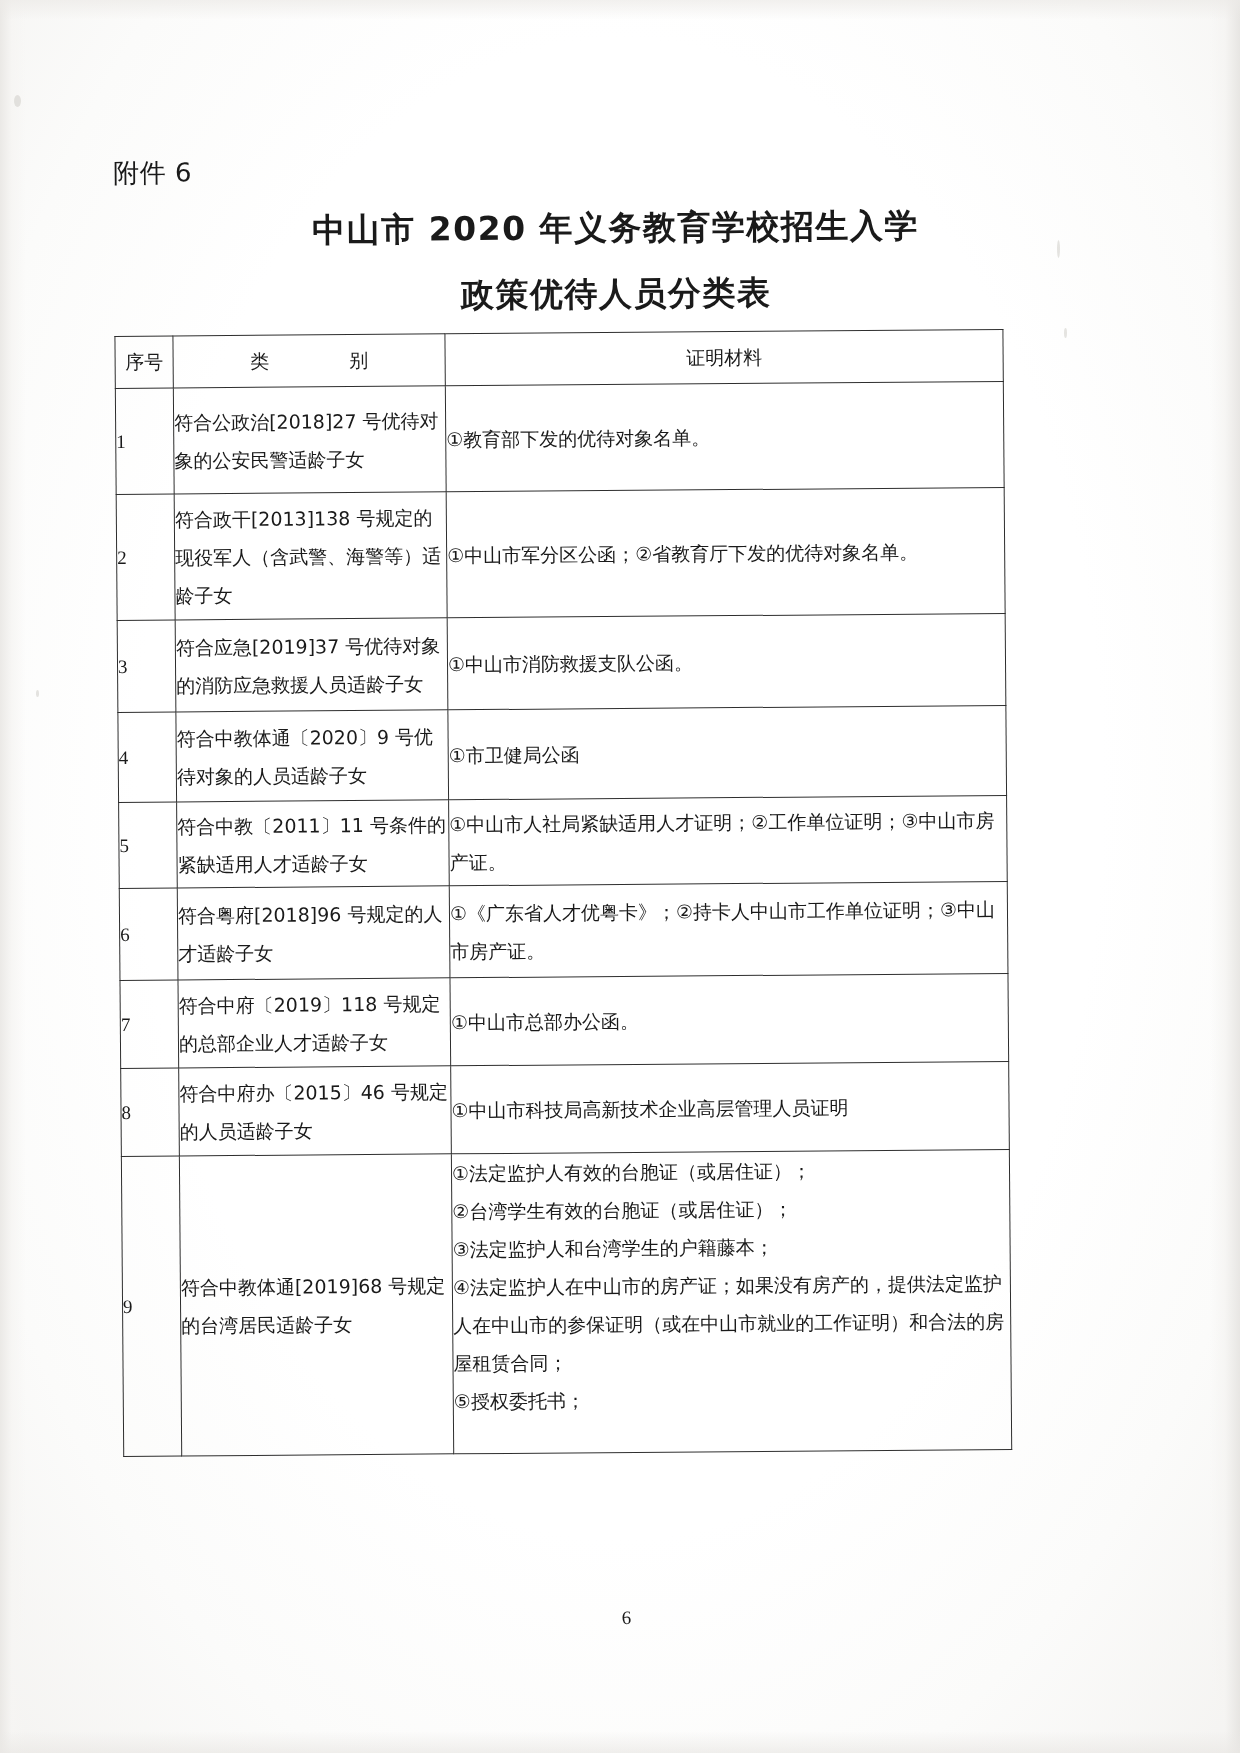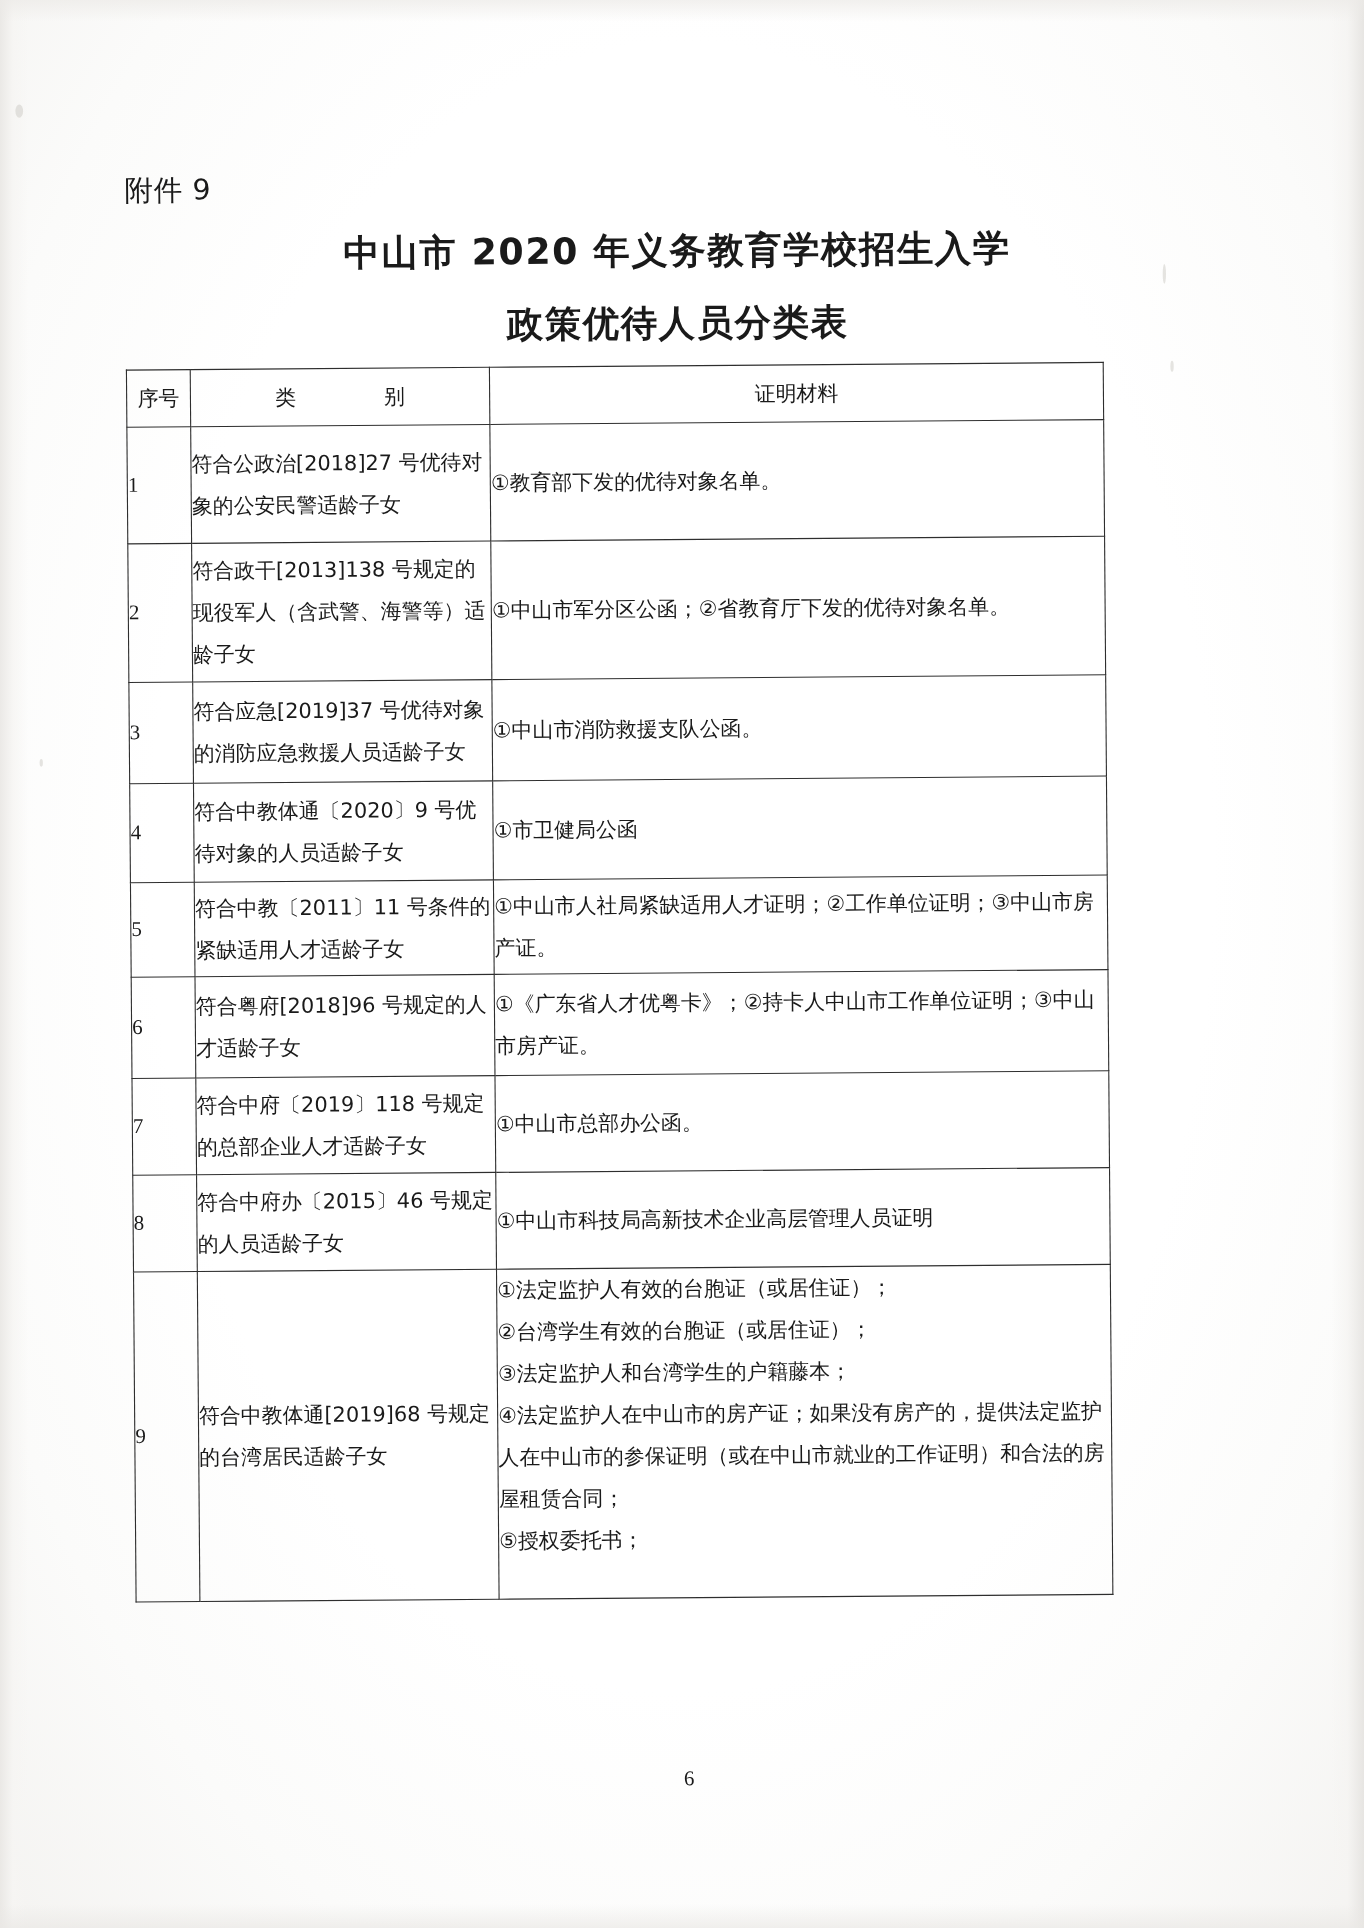--- a/index.html
+++ b/index.html
@@ -162,21 +162,21 @@
   <div class="scan-edge-top"></div>
   <div class="scan-edge-bottom"></div>
   <div class="speck" style="left:14px;top:95px;width:7px;height:12px;"></div>
   <div class="speck" style="left:1057px;top:240px;width:3px;height:18px;"></div>
   <div class="speck" style="left:1064px;top:328px;width:3px;height:10px;"></div>
   <div class="speck" style="left:36px;top:690px;width:3px;height:7px;"></div>
 </div>
 
 <div class="sheet">
 
-  <div class="attachment-label">附件 9</div>
+  <div class="attachment-label">附件 6</div>
 
   <div class="doc-title line1">中山市 2020 年义务教育学校招生入学</div>
 
   <div class="doc-title line2">政策优待人员分类表</div>
 
   <table class="policy-table">
     <colgroup>
       <col class="c-seq">
       <col class="c-cat">
       <col class="c-mat">

